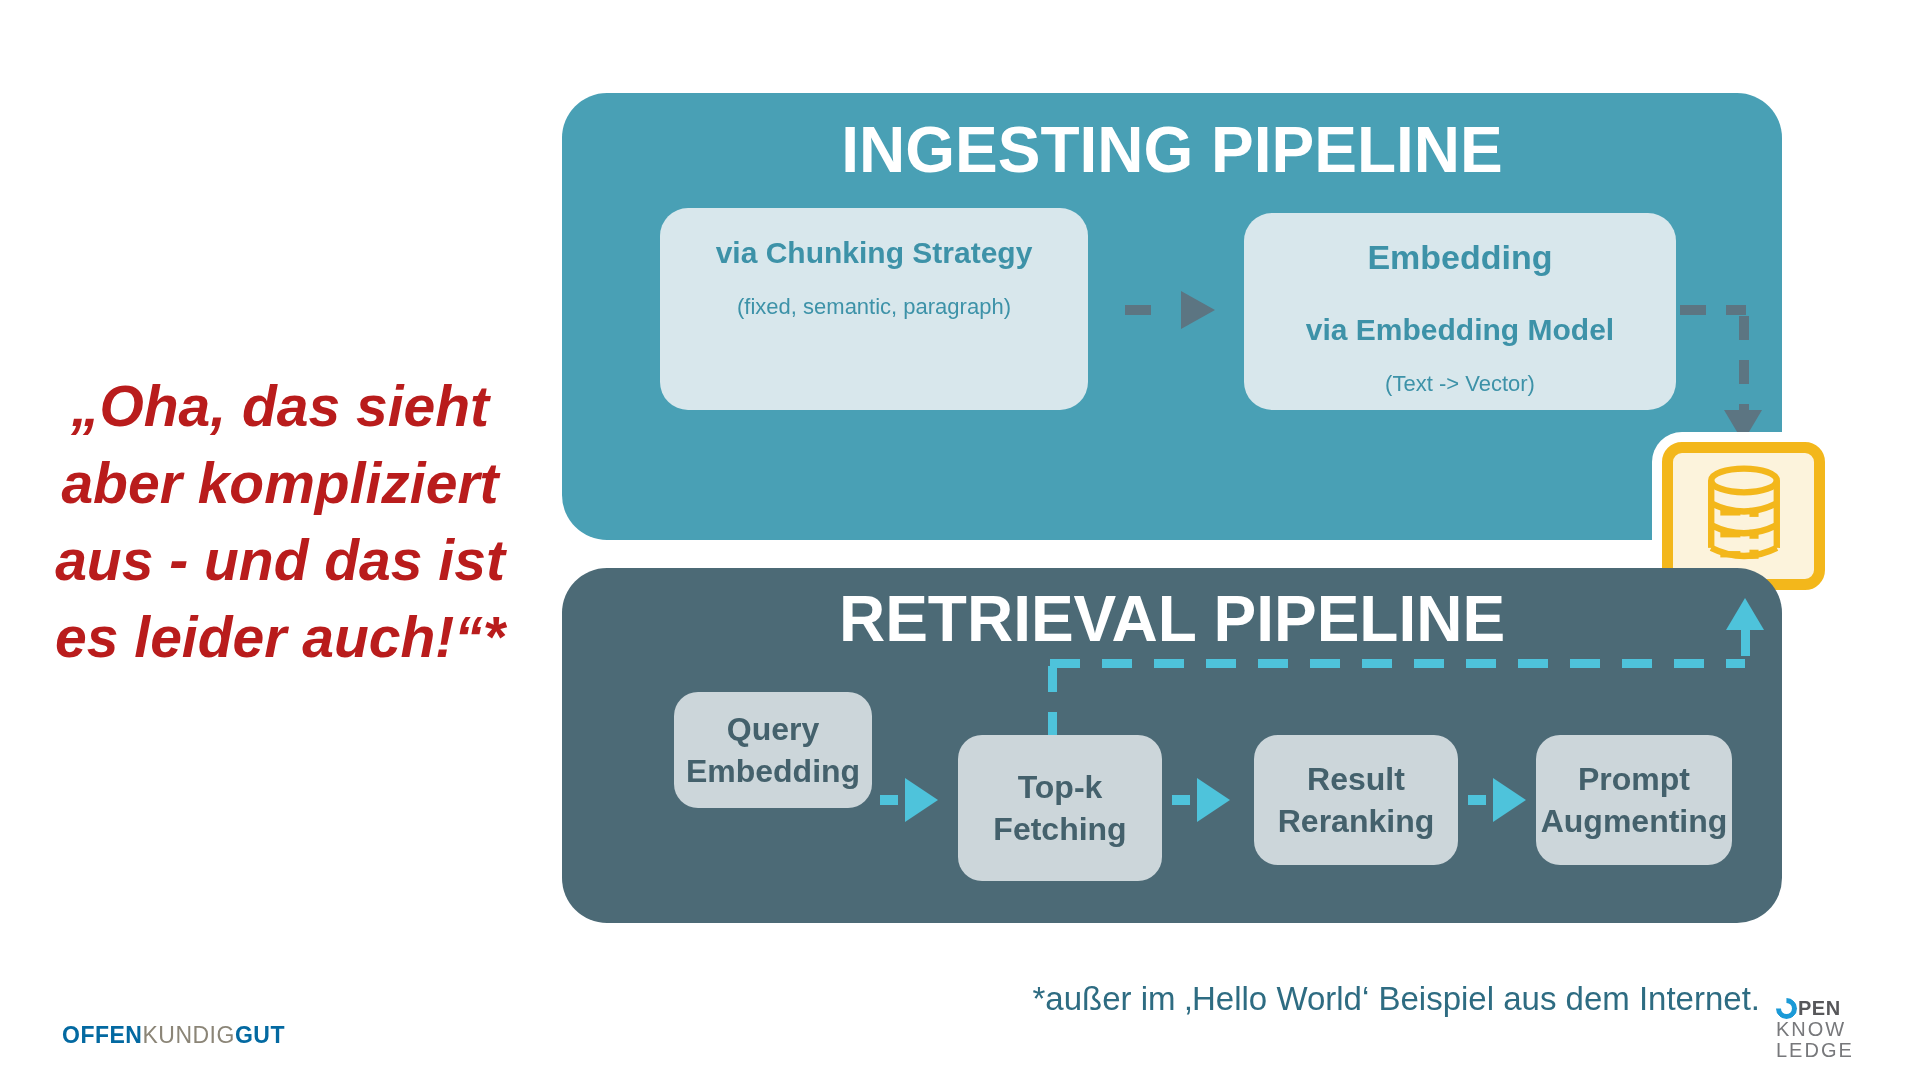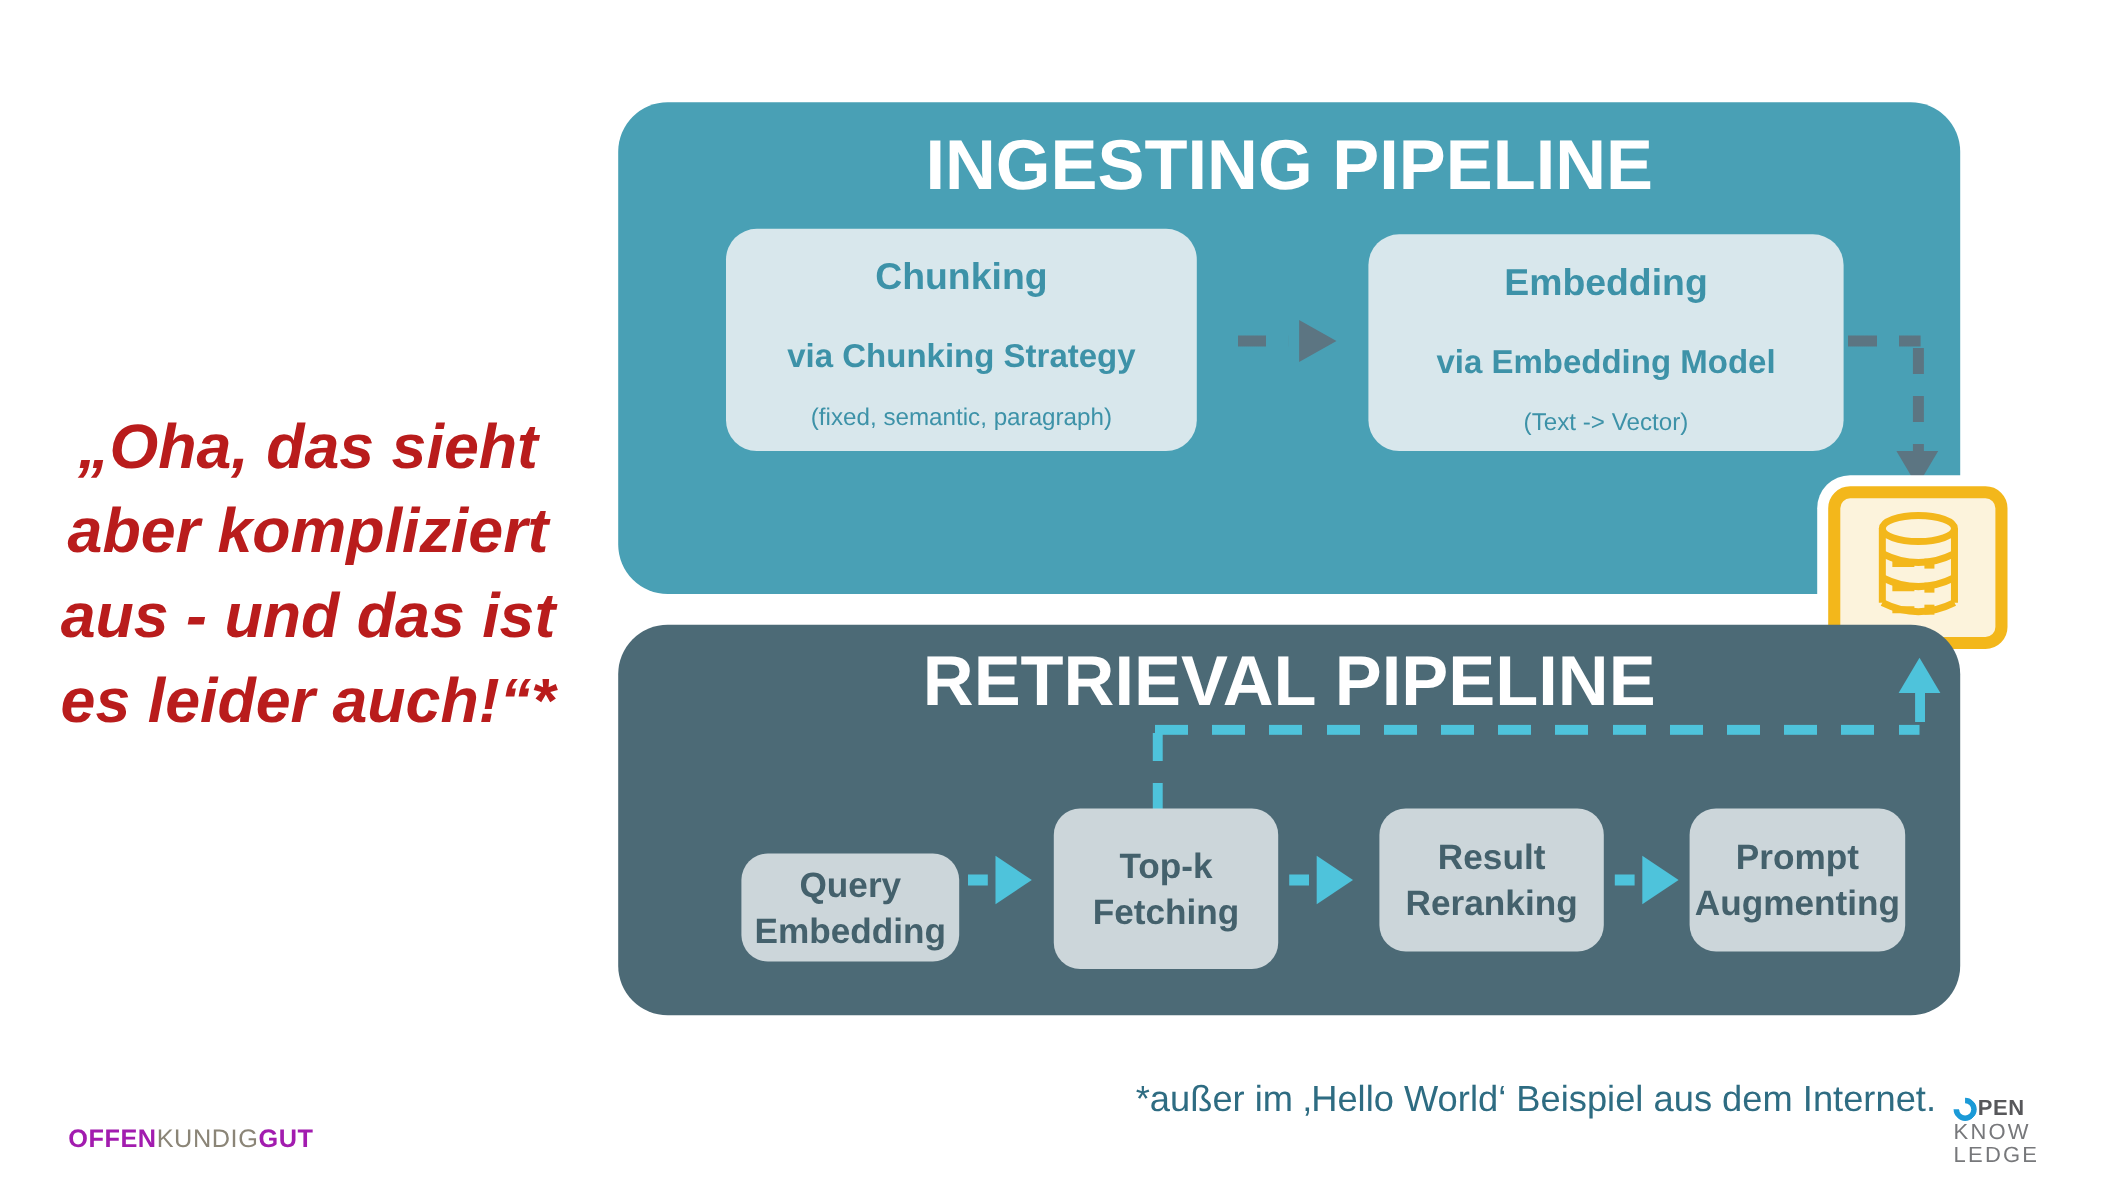--- a/index.html
+++ b/index.html
@@ -27,21 +27,21 @@
   .ibox-chunk{left:660px;top:208px;width:428px;height:202px;}
   .ibox-embed{left:1244px;top:213px;width:432px;height:197px;}
   .ibox h3{margin:0 0 36px 0;font-size:34px;line-height:36px;}
   .ibox .sub1{margin:0;font-size:30px;line-height:38px;font-weight:bold;}
   .ibox .sub2{margin:16px;font-size:22px;line-height:38px;font-weight:normal;}
 
   
   .rbox{background:#CCD6DA;border-radius:24px;color:#44616C;text-align:center;
     display:flex;flex-direction:column;justify-content:center;
     font-size:32px;font-weight:bold;line-height:42px;}
-  .rbox-1{left:674px;top:776px;width:198px;height:98px;}
+  .rbox-1{left:674px;top:692px;width:198px;height:116px;}
   .rbox-2{left:958px;top:735px;width:204px;height:146px;justify-content:center;}
   .rbox-3{left:1254px;top:735px;width:204px;height:130px;}
   .rbox-4{left:1536px;top:735px;width:196px;height:130px;}
 
   
   .dash-h-dark{height:10px;background:repeating-linear-gradient(90deg,#5C7582 0 26px,transparent 26px 46px);}
   .dash-v-dark{width:10px;background:repeating-linear-gradient(180deg,#5C7582 0 24px,transparent 24px 44px);}
   .tri-right-dark{width:0;height:0;border-top:19px solid transparent;border-bottom:19px solid transparent;border-left:34px solid #5C7582;}
   .tri-down-dark{width:0;height:0;border-left:19px solid transparent;border-right:19px solid transparent;border-top:32px solid #5C7582;}
 
@@ -58,21 +58,21 @@
   
   .dbbox{left:1662px;top:442px;width:163px;height:148px;background:#FCF3DC;
     border:11px solid #F3B71B;border-radius:20px;box-sizing:border-box;
     box-shadow:0 0 0 10px #ffffff;display:flex;align-items:center;justify-content:center;}
 
   
   .footnote{left:880px;top:980px;width:880px;text-align:right;color:#2E6C82;font-size:33px;}
 
   
   .logo-left{left:62px;top:1022px;font-size:23px;color:#7C7669;letter-spacing:0.5px;}
-  .logo-left .b{font-weight:bold;color:#a21caf;}
+  .logo-left .b{font-weight:bold;color:#0369a1;}
   .logo-left .l{font-weight:normal;color:#8B8577;}
 
   
   .logo-right{left:1776px;top:998px;font-size:20px;line-height:21px;color:#6E6F72;}
   .logo-right .row{display:flex;align-items:center;}
   .logo-ring{display:inline-block;width:11px;height:11px;border-radius:50%;
     border:5px solid #1B9AD7;border-left-color:transparent;transform:rotate(45deg);margin-right:1px;}
   .logo-right .pen{font-weight:bold;color:#57575A;letter-spacing:0.5px;}
   .logo-right .gray{letter-spacing:2px;color:#77787B;}
 </style>
@@ -86,21 +86,20 @@
     <div>aber kompliziert</div>
     <div>aus - und das ist</div>
     <div>es leider auch!“*</div>
   </div>
 
   <section class="abs panel-ingest">
     <h1 class="panel-title">INGESTING PIPELINE</h1>
   </section>
 
   <div class="abs ibox ibox-chunk">
-    <h3>Chunking</h3>
     <p class="sub1">via Chunking Strategy</p>
     <p class="sub2">(fixed, semantic, paragraph)</p>
   </div>
 
   <div class="abs ibox ibox-embed">
     <h3>Embedding</h3>
     <p class="sub1">via Embedding Model</p>
     <p class="sub2">(Text -&gt; Vector)</p>
   </div>
 

